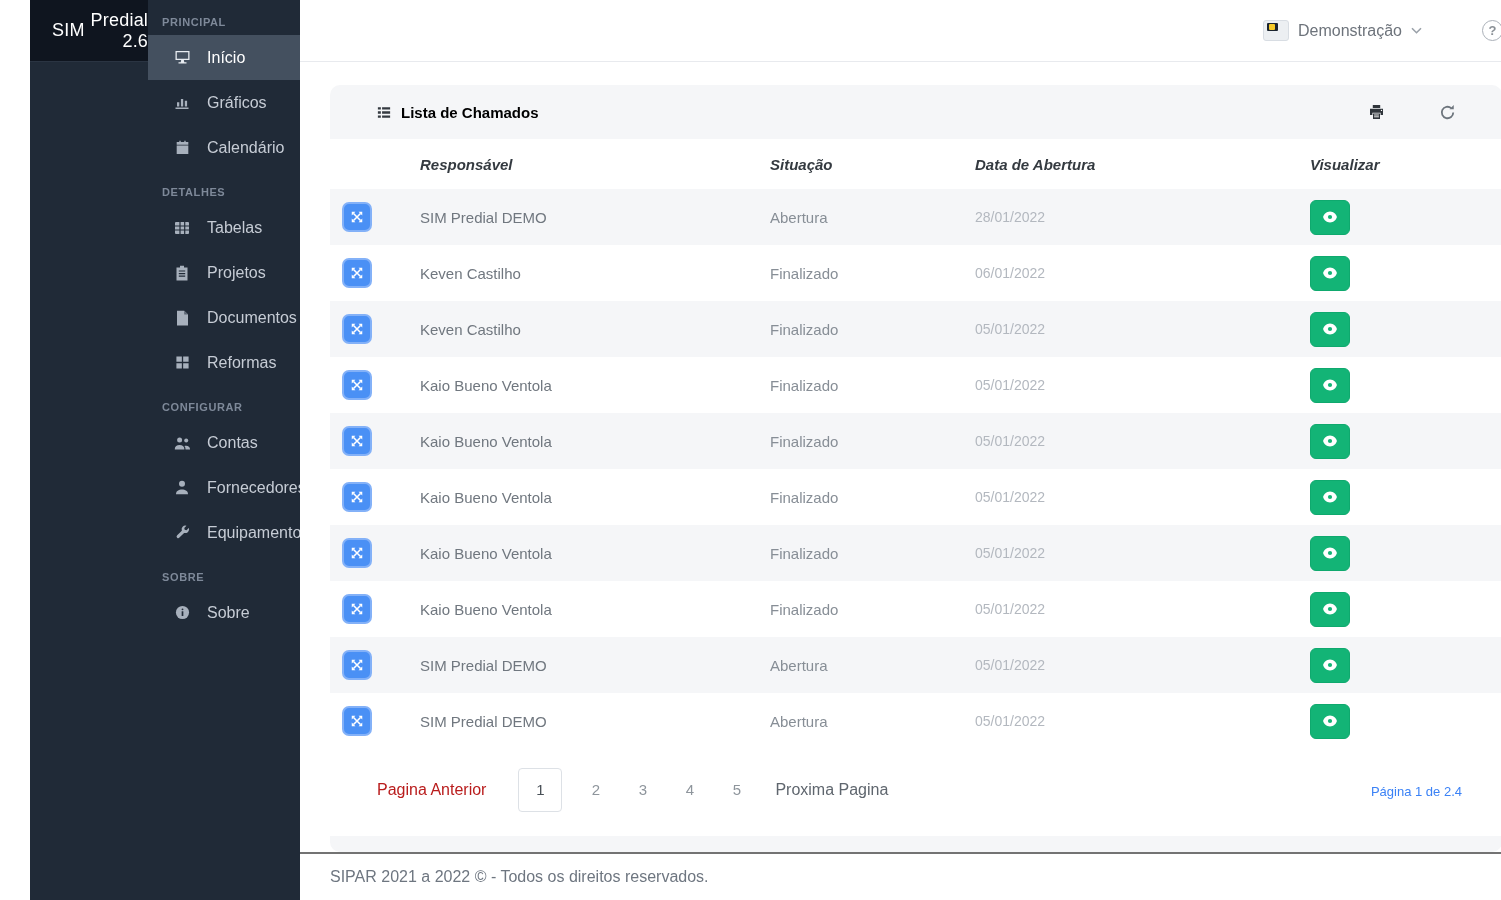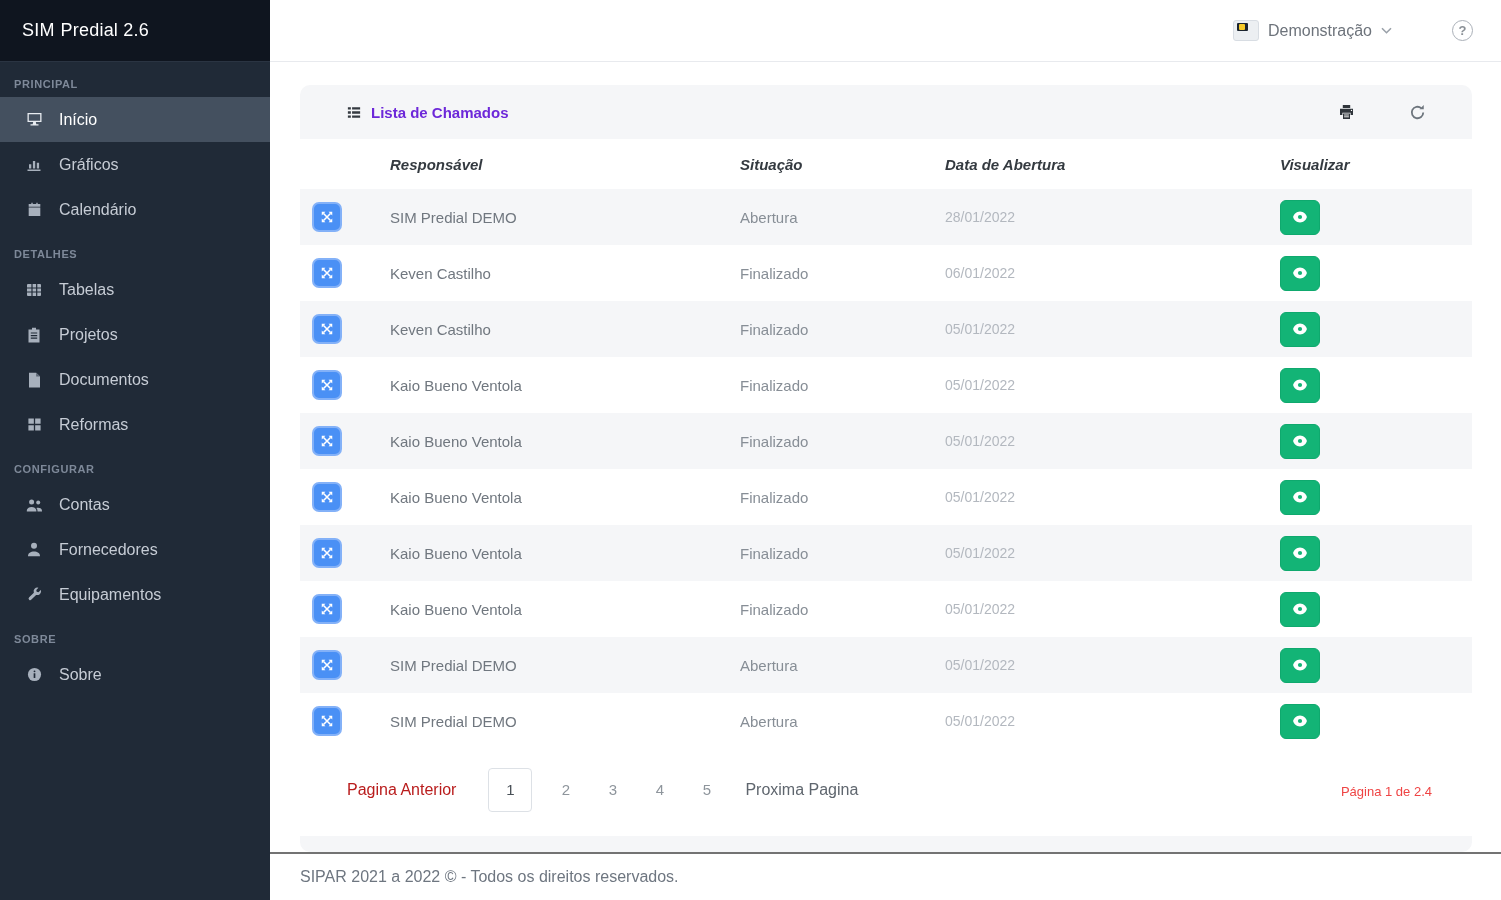--- a/index.html
+++ b/index.html
@@ -4,21 +4,21 @@
 <style>
   * { box-sizing: border-box; margin: 0; padding: 0; }
   html,body { width:1501px; height:900px; overflow:hidden; }
   body {
     font-family: "Liberation Sans", "DejaVu Sans", sans-serif;
     background:#fff; color:#343a40; font-size:15px;
   }
   .app { display:flex; width:1501px; height:900px; }
 
   
-  .sidebar { width:270px; min-width:270px; height:100%; background:#202a37; display:flex; flex-direction:column; }
+  .sidebar { width:270px; min-width:270px; height:100%; background:#202a37; display:flex; flex-direction:row;margin-left:30px; }
   .brand {
     height:62px; background:#0f151f; display:flex; align-items:center;
     padding-left:22px; color:#fff; font-size:18px; letter-spacing:.2px;
     border-bottom:1px solid #2a3442;
   }
   .brand .brand-light { font-weight:400; margin-right:6px; }
   .brand .brand-bold  { font-weight:400;text-align:right; }
   .section-label {
     padding:16px 14px 7px 14px; font-size:11px; font-weight:700;
     color:#7e8999; letter-spacing:.6px; text-transform:uppercase;
@@ -56,21 +56,21 @@
   }
 
   .content { flex:1; padding:23px 29px 0 30px; background:#fff; }
 
   
   .card { width:1172px; border-radius:10px; overflow:hidden; background:#fff; }
   .card-header {
     height:54px; background:#f5f6f8; display:flex; align-items:center;
     padding:0 42px 0 47px;
   }
-  .card-title { display:flex; align-items:center; gap:10px; font-size:15px; font-weight:700; color:#6d28d9; }
+  .card-title { display:flex; align-items:center; gap:10px; font-size:15px; font-weight:700; color:#000000; }
   .card-title .t-icon { color:#343a40; display:flex; }
   .card-header-actions { margin-left:auto; display:flex; align-items:center; gap:46px; }
   .icon-btn { background:none; border:none; cursor:pointer; display:flex; align-items:center; justify-content:center; padding:4px; }
   .icon-btn.print { color:#2f353b; }
   .icon-btn.refresh { color:#6d757d; }
 
   table.chamados { width:100%; border-collapse:collapse; table-layout:fixed; }
   col.c-icon { width:90px; } col.c-name { width:350px; } col.c-sit { width:205px; }
   col.c-date { width:335px; } col.c-view { width:192px; }
   thead th {
@@ -100,21 +100,21 @@
     height:87px; display:flex; align-items:center; padding:0 42px 6px 47px; background:#fff; position:relative;
   }
   .page-prev { color:#b91c1c; font-size:16px; cursor:pointer; margin-right:32px; }
   .page-box {
     min-width:44px; height:44px; border:1px solid #dde1e6; border-radius:4px; background:#fff;
     display:flex; align-items:center; justify-content:center; color:#495057; font-size:15px; cursor:pointer;
     margin-right:10px;
   }
   .page-num { width:47px; text-align:center; color:#8e959c; font-size:15px; cursor:pointer; }
   .page-next { color:#5f666e; font-size:16px; cursor:pointer; margin-left:15px; }
-  .page-status { position:absolute; right:40px; top:50%; transform:translateY(-60%); color:#ef4444; font-size:13px; }
+  .page-status { position:absolute; right:40px; top:50%; transform:translateY(-60%); color:#3b82f6; font-size:13px; }
   .card-footer-strip { height:16px; background:#f5f6f8; }
 
   
   .page-footer {
     height:48px; border-top:2px solid #737373; background:#fff;
     display:flex; align-items:center; padding-left:30px; color:#6e7680; font-size:16px;
   }
 </style>
 </head>
 <body>

